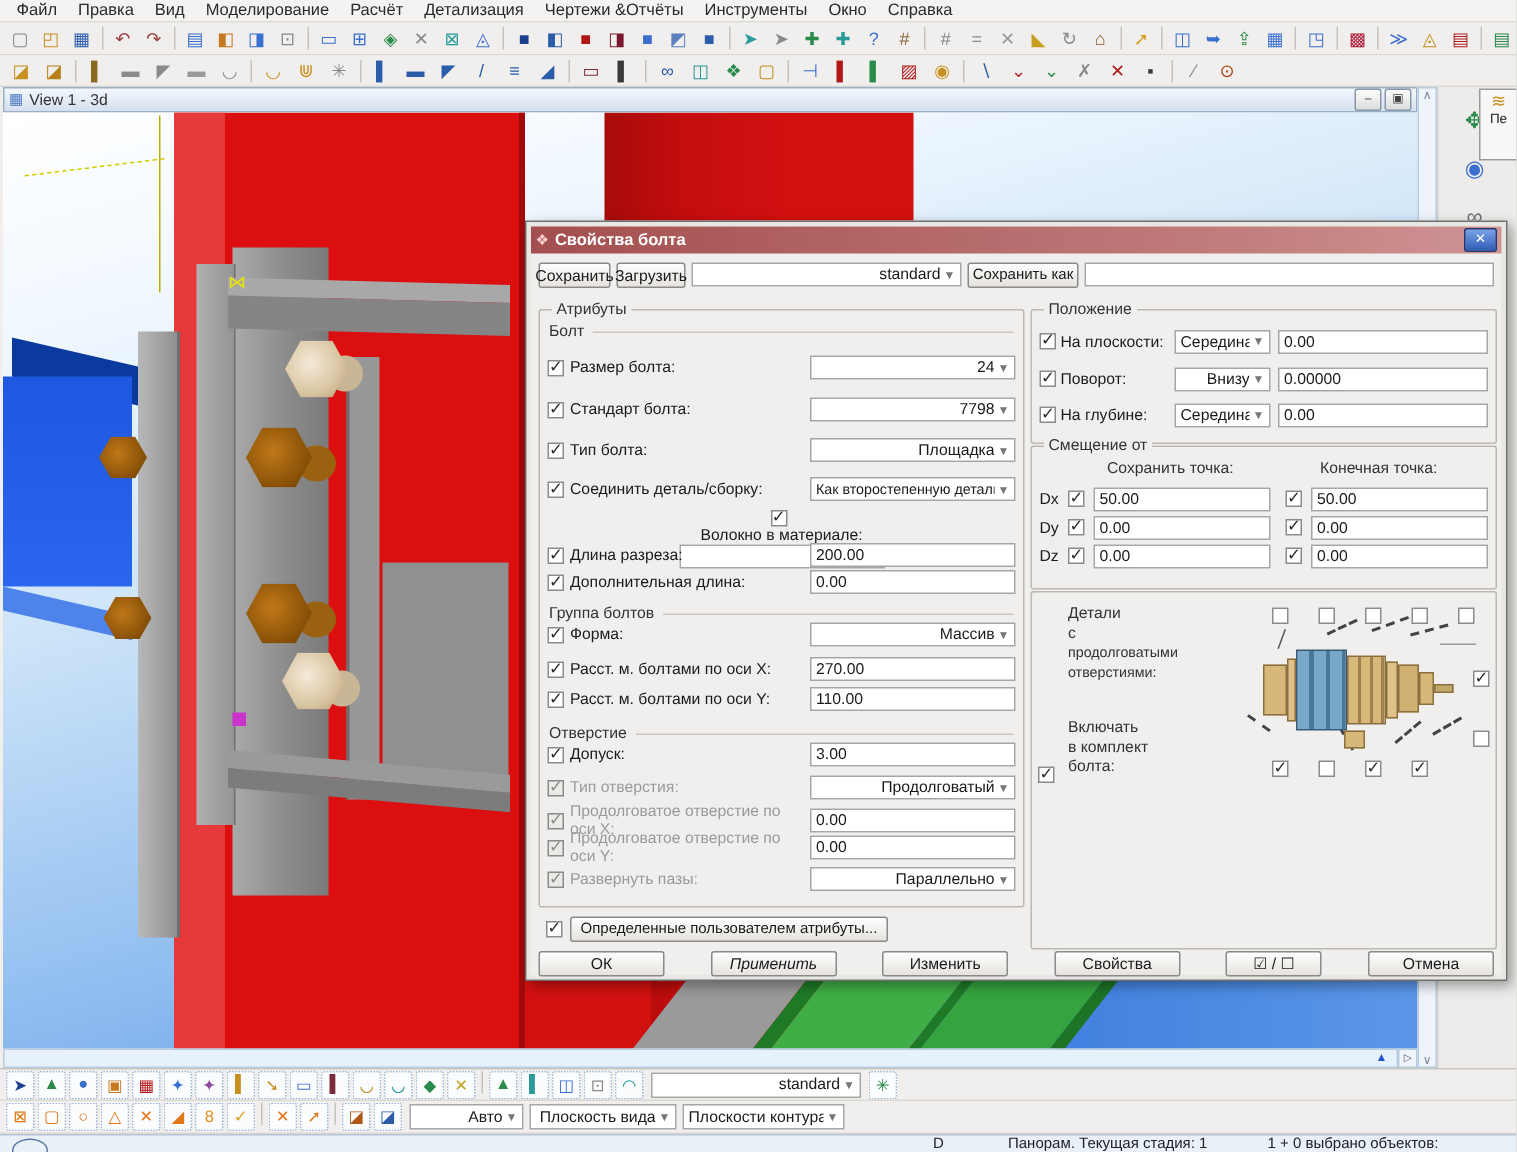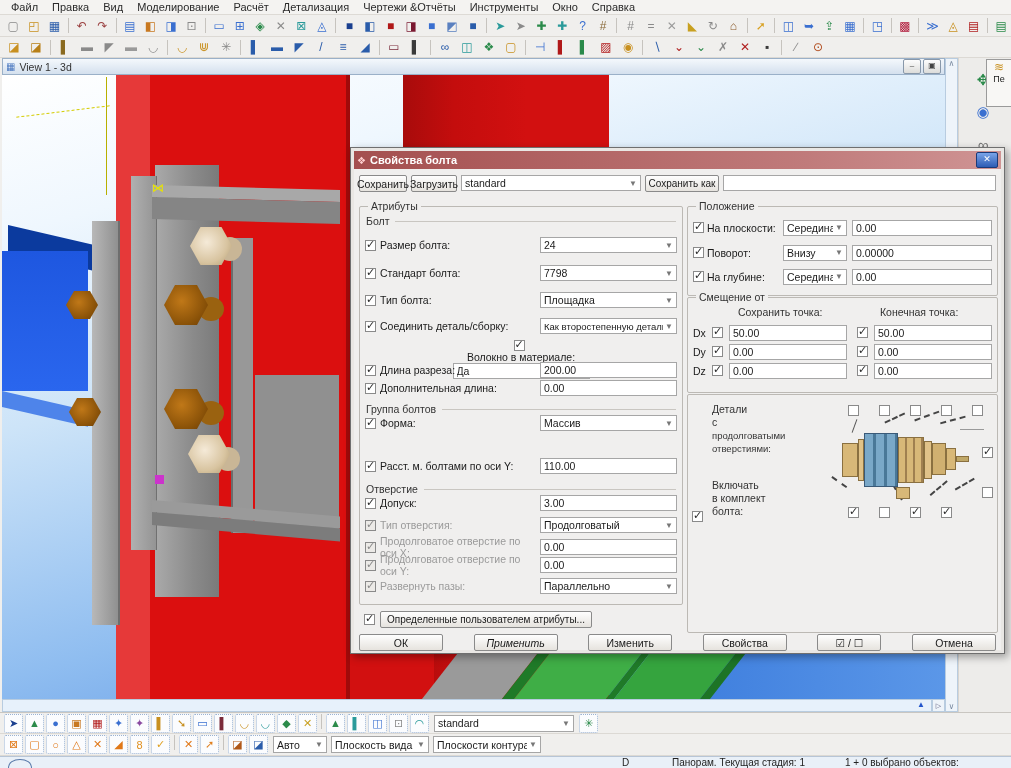--- a/index.html
+++ b/index.html
@@ -42,21 +42,21 @@
   #dlgtitle{position:absolute;left:3px;top:3px;right:3px;height:18px;
             background:linear-gradient(90deg,#a44f4f,#c07b7b 70%,#cf9494);
             display:flex;align-items:center;padding:0 3px;color:#fff;font-weight:bold;font-size:11px;}
   #dlgtitle .t{flex:1;margin-left:4px;}
   #dlgclose{width:20px;height:14px;background:linear-gradient(180deg,#7aa4e8,#2d5cb4);border:1px solid #1a3a78;
             border-radius:2px;color:#fff;font-size:9px;line-height:12px;text-align:center;font-weight:bold;}
   .btn{border:1px solid #8a8a8a;background:linear-gradient(180deg,#fefefe,#e6e3de);border-radius:2px;
        display:inline-flex;align-items:center;justify-content:center;font-size:10.5px;color:#1a1a1a;box-sizing:border-box;}
   .fld,.combo{border:1px solid #a6a6a6;background:#fff;height:16px;box-sizing:border-box;display:flex;
               align-items:center;font-size:10.5px;padding:0 3px;overflow:hidden;white-space:nowrap;}
-  .combo .cval{flex:1;overflow:hidden;}
+  .combo .cval{flex:1;overflow:hidden;text-align:right;}
   .combo .arr{font-size:8px;color:#777;margin-left:2px;}
   .cb{width:11px;height:11px;border:1px solid #8a8a8a;background:#fff;display:inline-block;box-sizing:border-box;
       position:relative;flex:none;}
   .cb.on::after{content:"✓";position:absolute;left:0px;top:-3px;font-size:11px;color:#2a2a2a;}
   .dis .cb{background:#eceae7;}
   .dis .cb.on::after{color:#8a8a8a;}
   .dis .lbl{color:#9a9a9a;}
   .group{position:absolute;border:1px solid #bcb9b4;border-radius:2px;}
   .gcap{position:absolute;top:-7px;left:8px;background:#f0efee;padding:0 3px;font-size:10.5px;color:#333;}
   .seprow{position:absolute;left:6px;right:6px;height:12px;display:flex;align-items:center;font-size:10.5px;color:#333;justify-content:center;}
@@ -369,20 +369,25 @@
           <span class="line"></span>
         </div>
 
       <div class="arow" style="top:208px;">
         <span class="cb on"></span>
         <span class="lbl">Форма:</span>
         <span class="combo">
             <span class="cval">Массив</span>
             <span class="arr">▼</span>
           </span>
+      </div>
+      <div class="arow" style="top:231px;">
+        <span class="cb on"></span>
+        <span class="lbl">Расст. м. болтами по оси X:</span>
+        <span class="fld">270.00</span>
       </div>
       <div class="arow" style="top:251px;">
         <span class="cb on"></span>
         <span class="lbl">Расст. м. болтами по оси Y:</span>
         <span class="fld">110.00</span>
       </div>
 
       <div class="seprow" style="top:276px;">
           <span>Отверстие</span>
           <span class="line"></span>
@@ -588,21 +593,21 @@
         <span class="tbi" style="color: rgb(224, 120, 24);">◢</span>
         <span class="tbi" style="color: rgb(224, 144, 32);">8</span>
         <span class="tbi" style="color: rgb(224, 160, 32);">✓</span>
         <span class="tsep"></span>
         <span class="tbi" style="color: rgb(224, 120, 24);">✕</span>
         <span class="tbi" style="color: rgb(224, 128, 32);">➚</span>
         <span class="tsep"></span>
         <span class="tbi" style="color: rgb(176, 88, 24);">◪</span>
         <span class="tbi" style="color: rgb(42, 92, 170);">◪</span>
       </span>
-    <span class="combo bcombo" style="width:54px;">
+    <span class="combo bcombo" style="width:76px;">
       <span class="cval">Авто</span>
       <span class="arr">▼</span>
     </span>
     <span class="combo bcombo" style="width:98px;">
       <span class="cval">Плоскость вида</span>
       <span class="arr">▼</span>
     </span>
     <span class="combo bcombo" style="width:108px;">
       <span class="cval">Плоскости контура</span>
       <span class="arr">▼</span>

